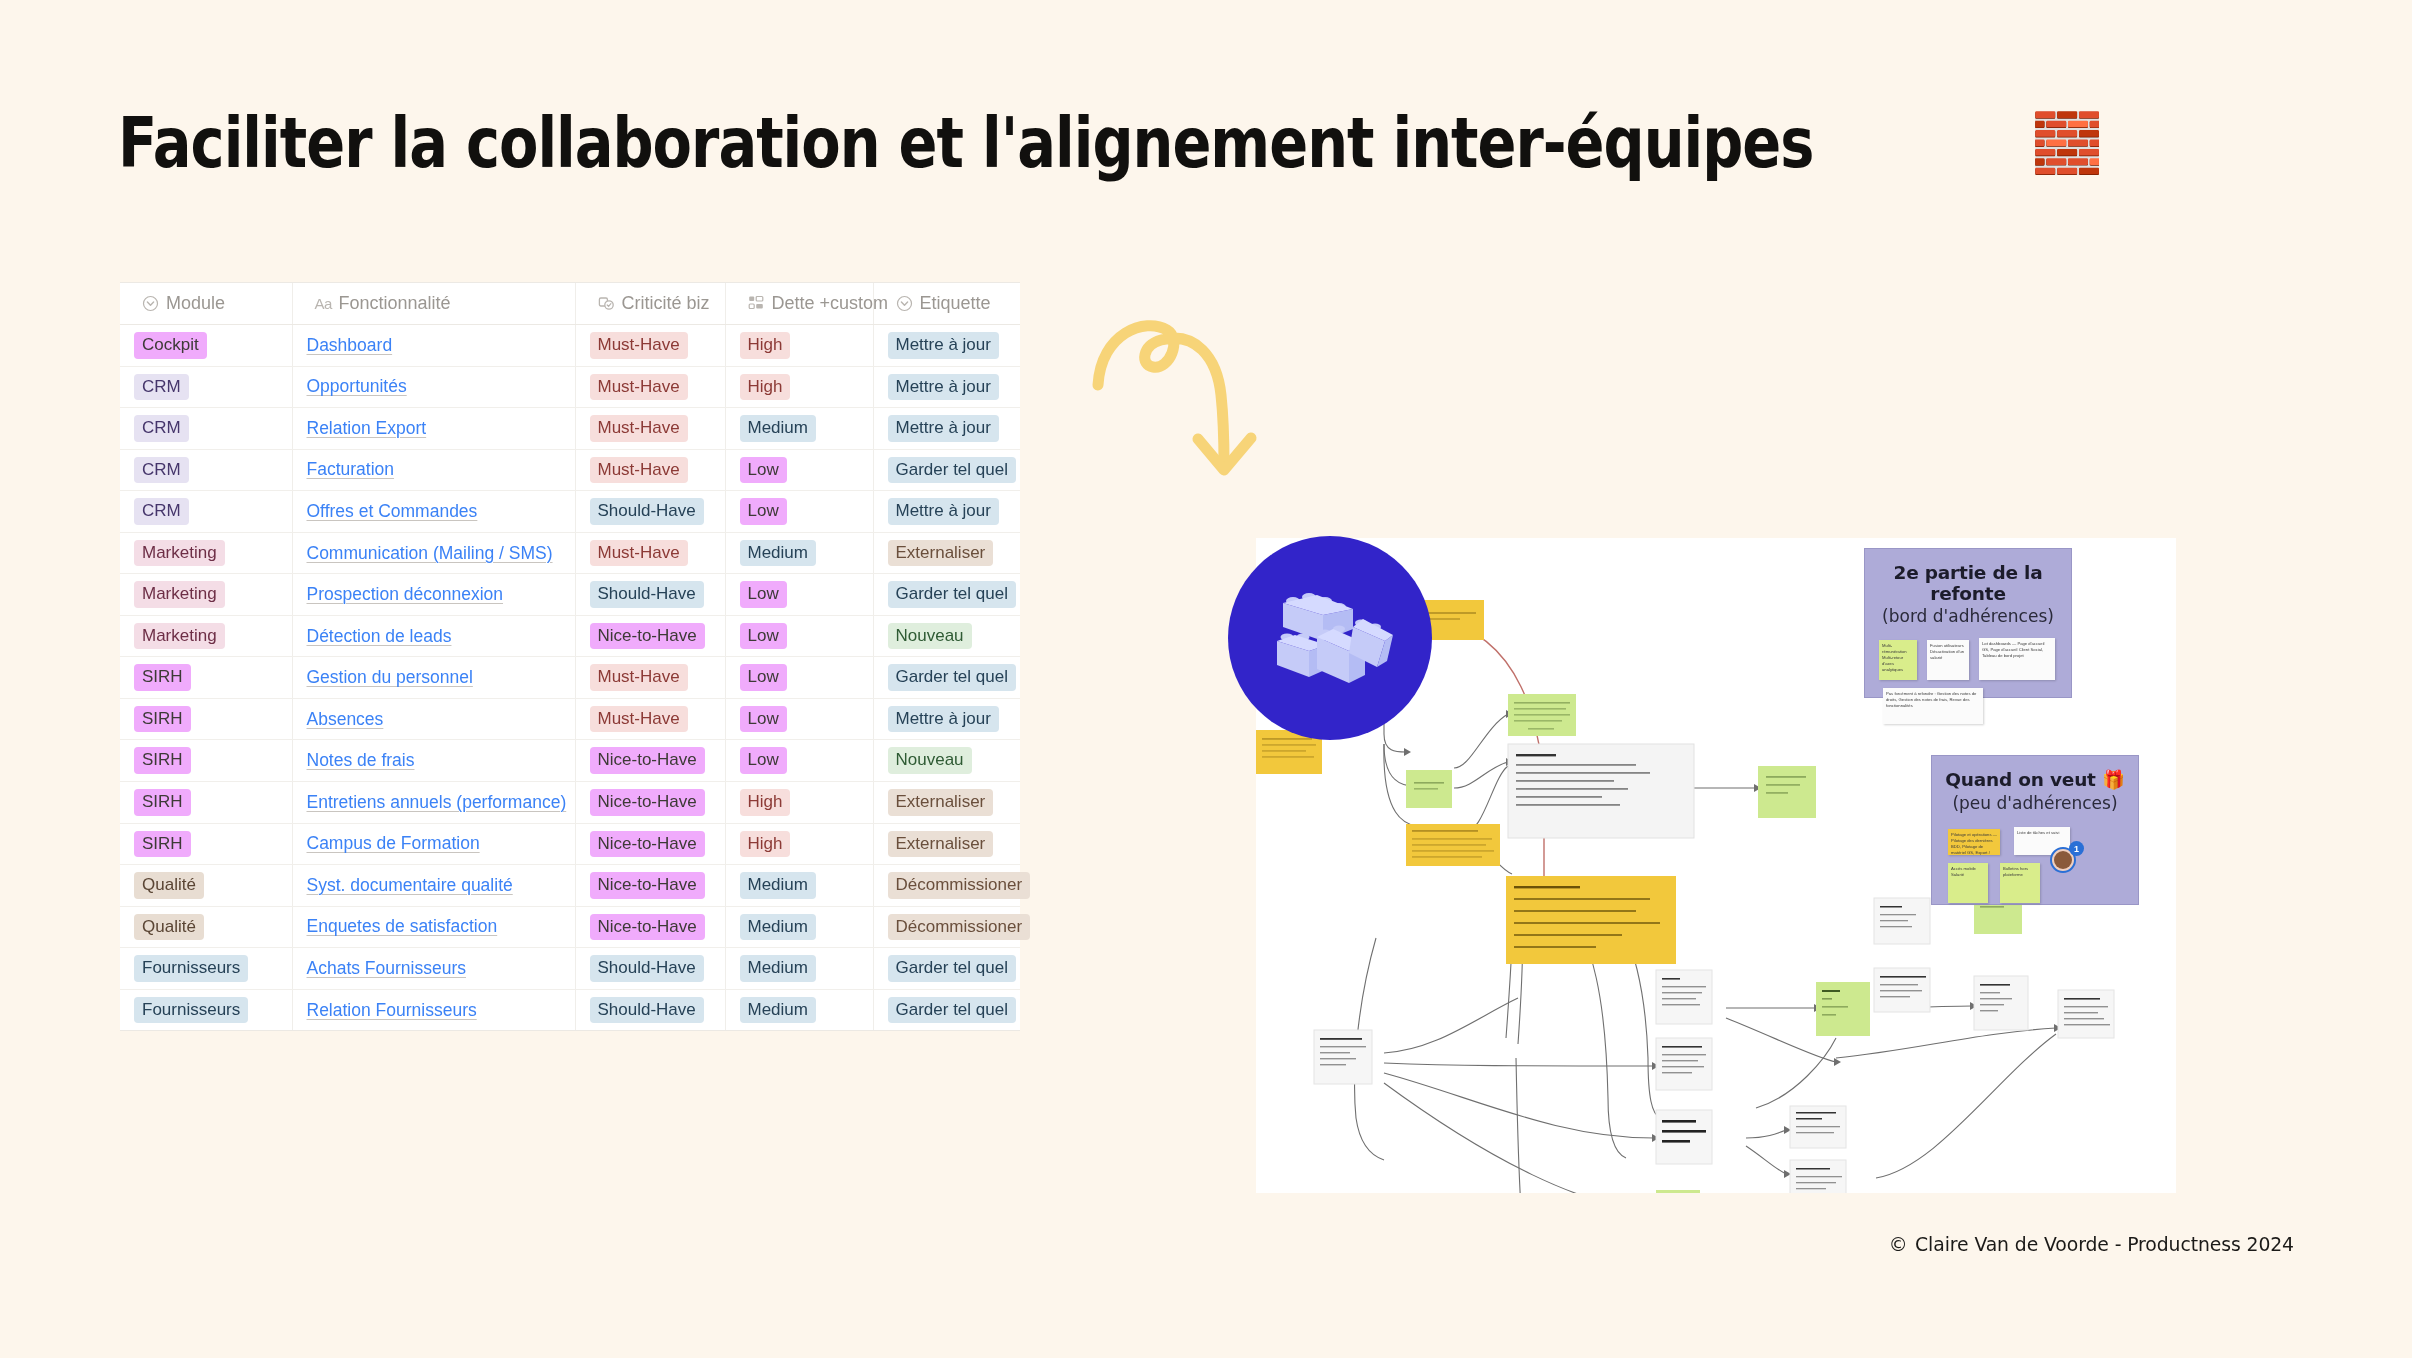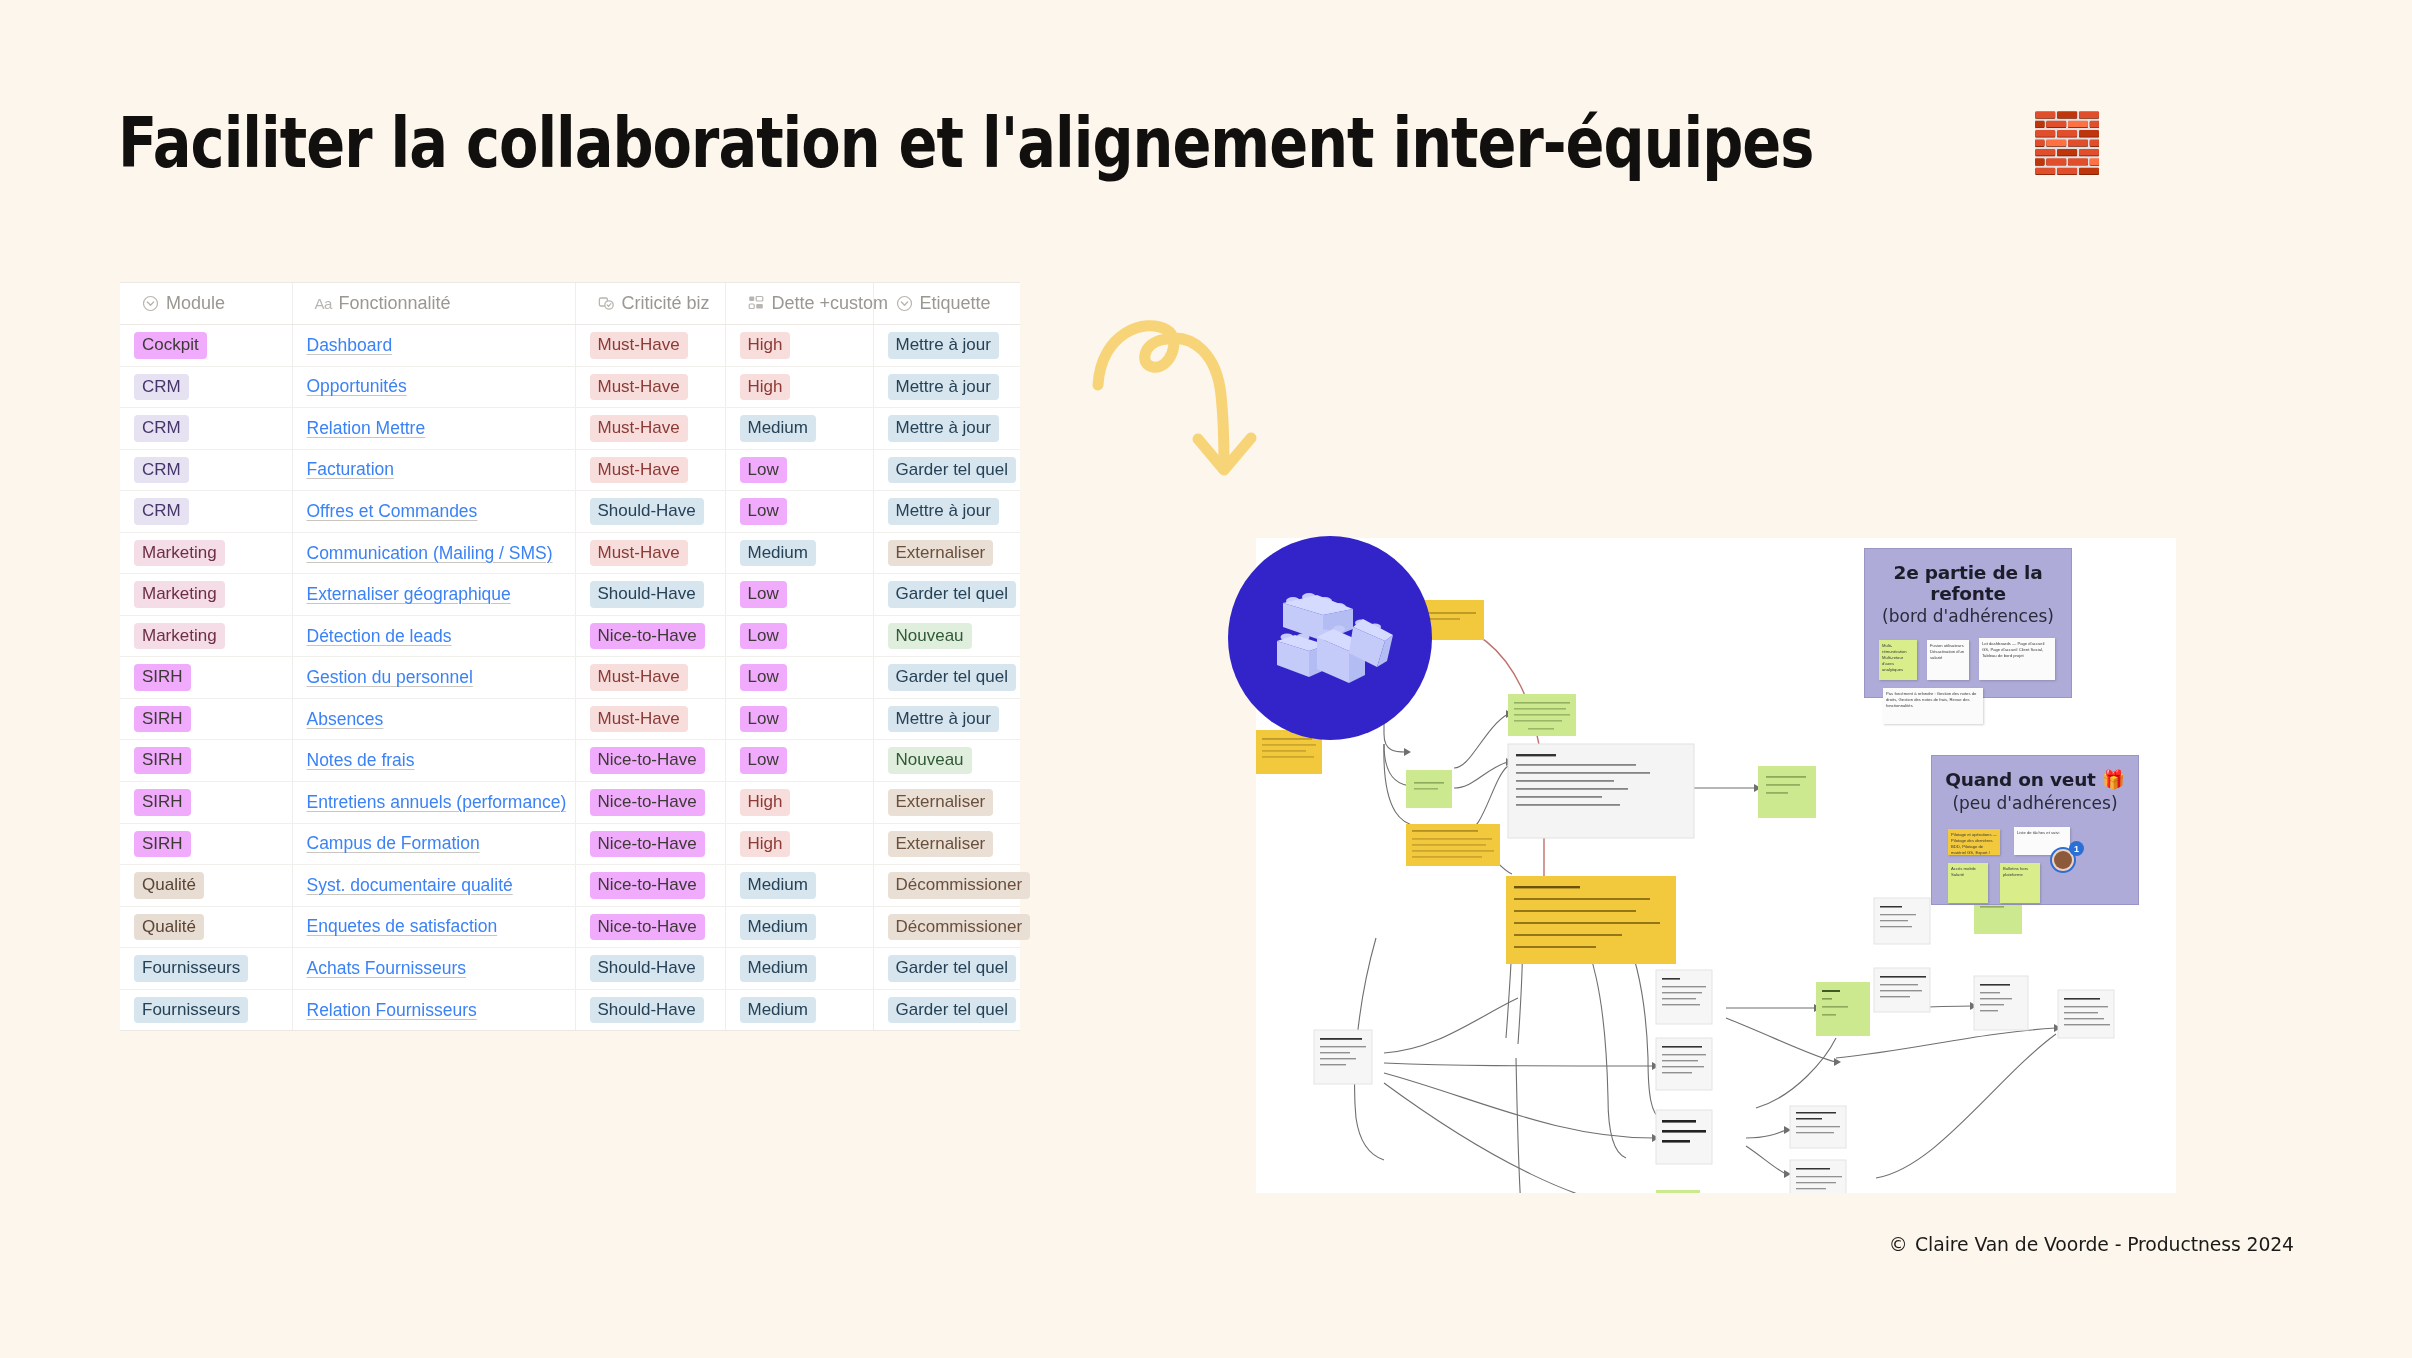--- a/index.html
+++ b/index.html
@@ -277,21 +277,21 @@
             </td>
             <td>
               <div class="cellpad"><span class="badge bg-blue">Mettre à jour</span></div>
             </td>
           </tr>
           <tr>
             <td>
               <div class="cellpad"><span class="badge bg-lavender">CRM</span></div>
             </td>
             <td>
-              <div class="cellpad"><span class="func">Relation Mettre</span></div>
+              <div class="cellpad"><span class="func">Relation Export</span></div>
             </td>
             <td>
               <div class="cellpad"><span class="badge bg-red">Must-Have</span></div>
             </td>
             <td>
               <div class="cellpad"><span class="badge bg-blue">Medium</span></div>
             </td>
             <td>
               <div class="cellpad"><span class="badge bg-blue">Mettre à jour</span></div>
             </td>
@@ -345,21 +345,21 @@
             </td>
             <td>
               <div class="cellpad"><span class="badge bg-beige">Externaliser</span></div>
             </td>
           </tr>
           <tr>
             <td>
               <div class="cellpad"><span class="badge bg-pink">Marketing</span></div>
             </td>
             <td>
-              <div class="cellpad"><span class="func">Externaliser géographique</span></div>
+              <div class="cellpad"><span class="func">Prospection déconnexion</span></div>
             </td>
             <td>
               <div class="cellpad"><span class="badge bg-blue">Should-Have</span></div>
             </td>
             <td>
               <div class="cellpad"><span class="badge bg-gray">Low</span></div>
             </td>
             <td>
               <div class="cellpad"><span class="badge bg-blue">Garder tel quel</span></div>
             </td>

